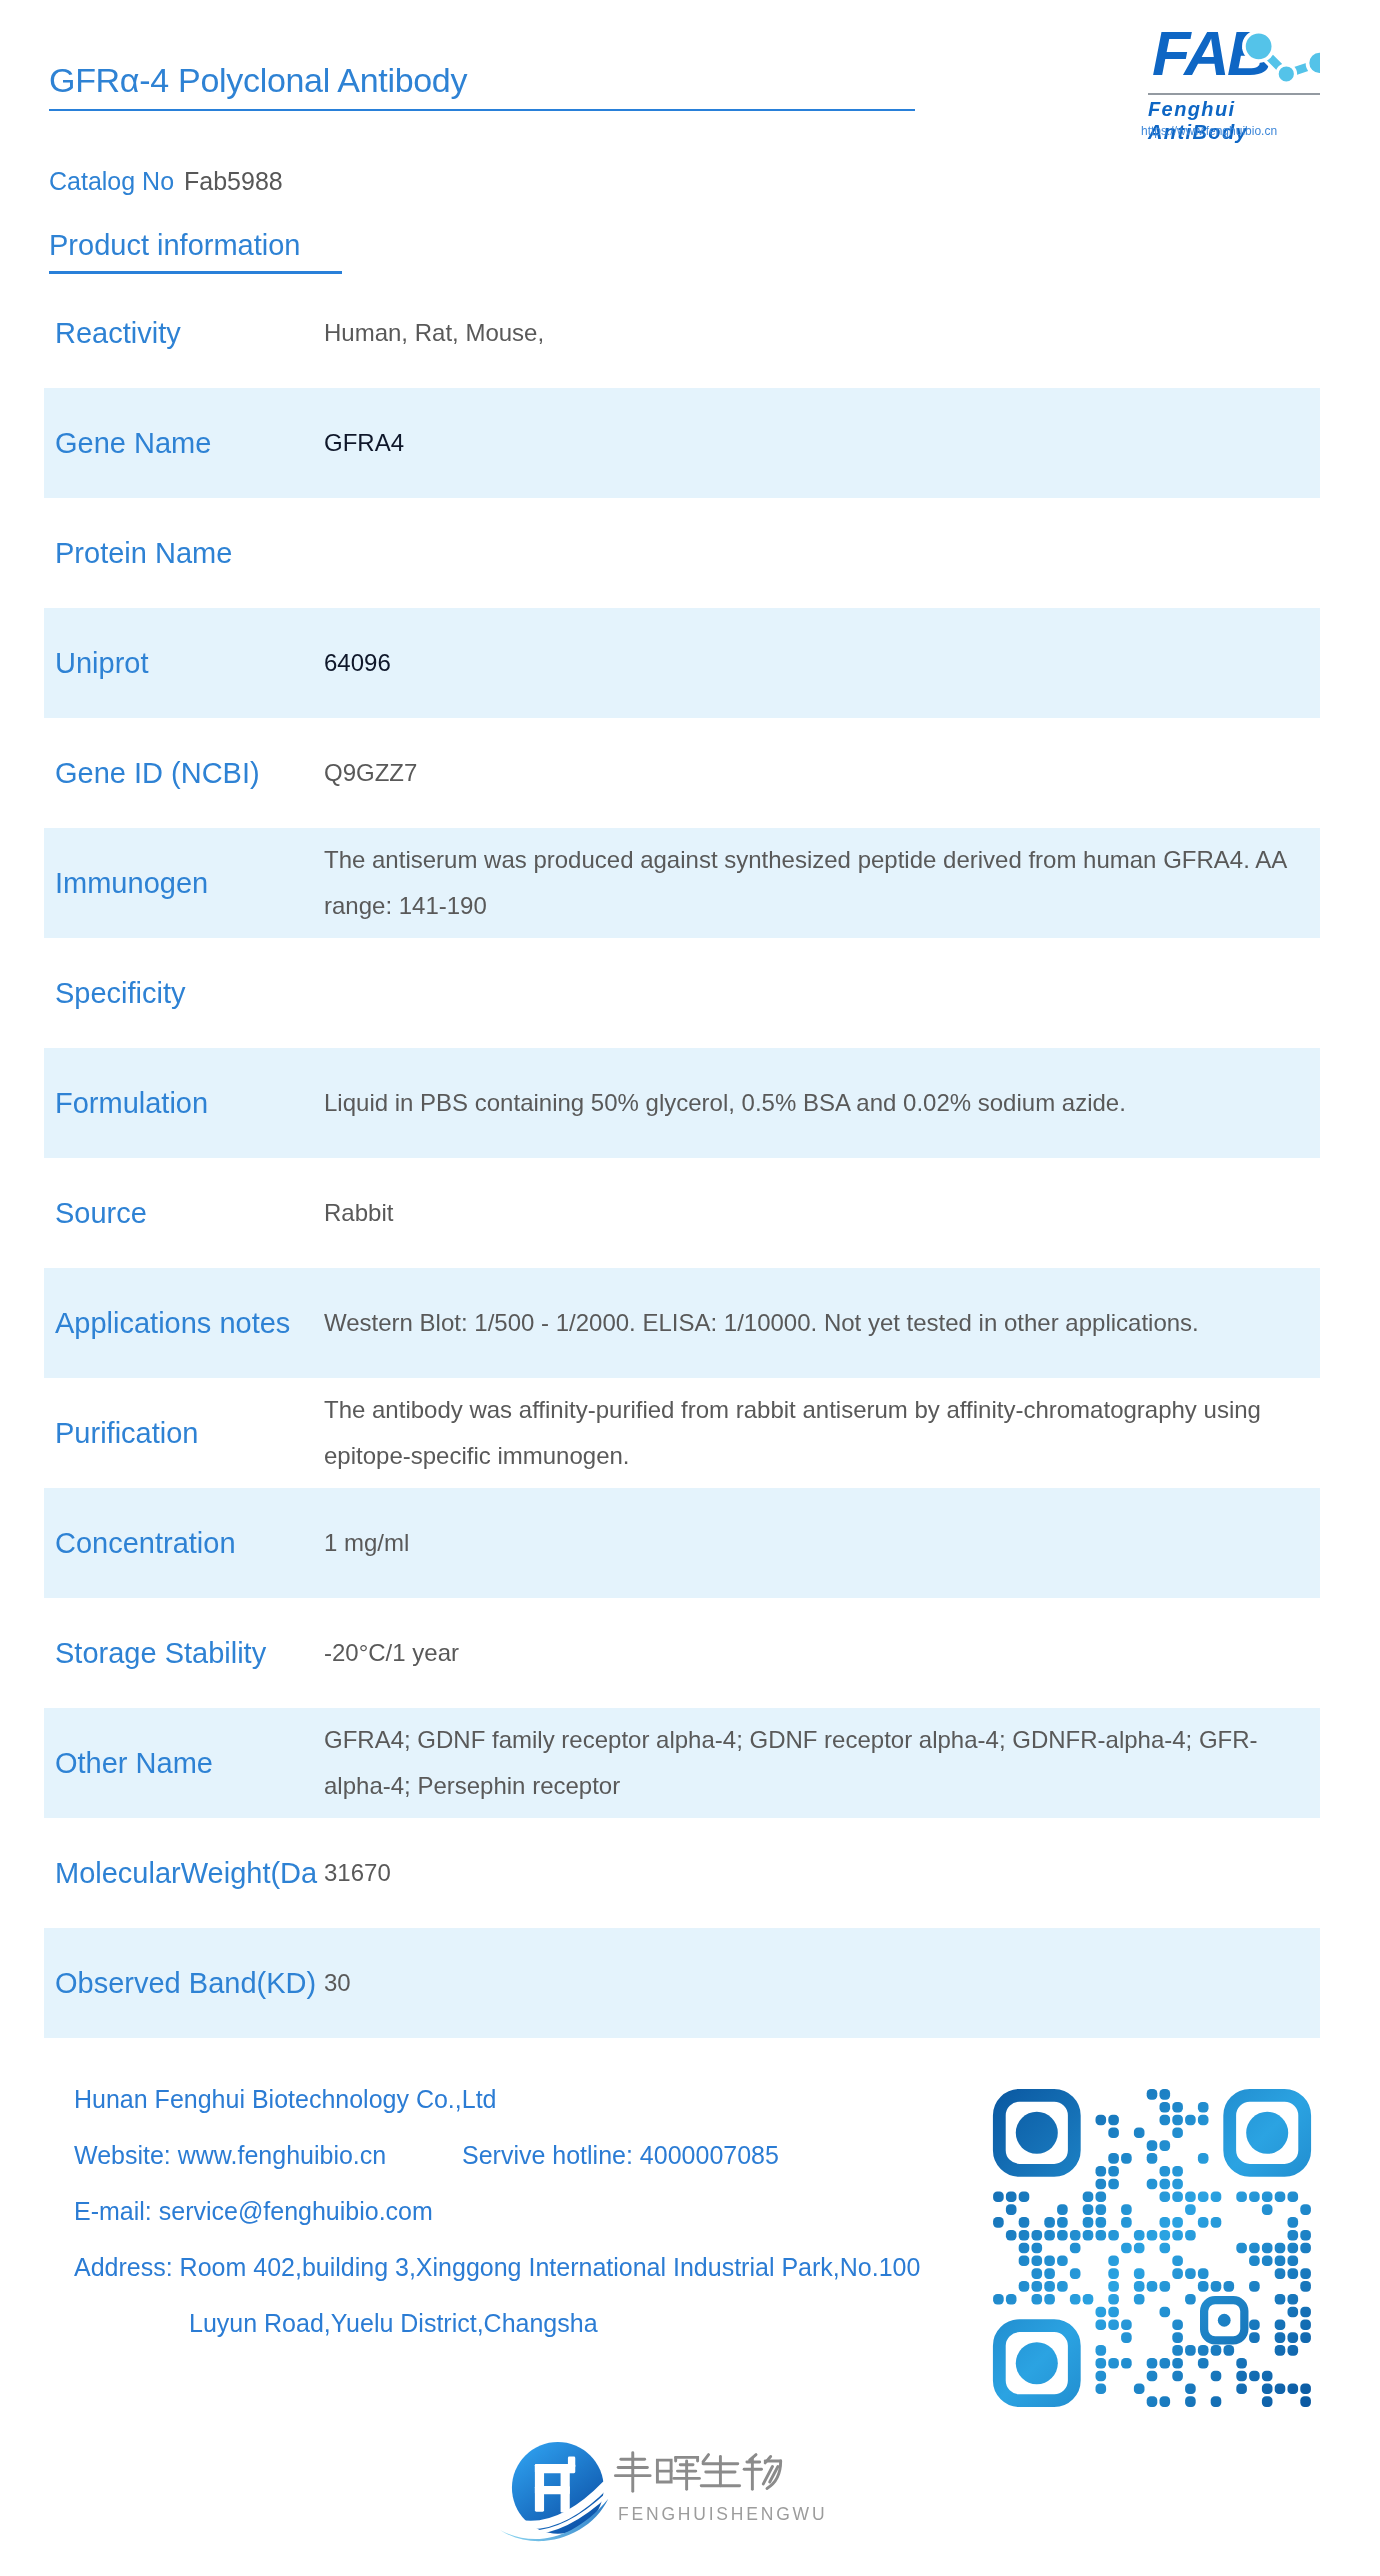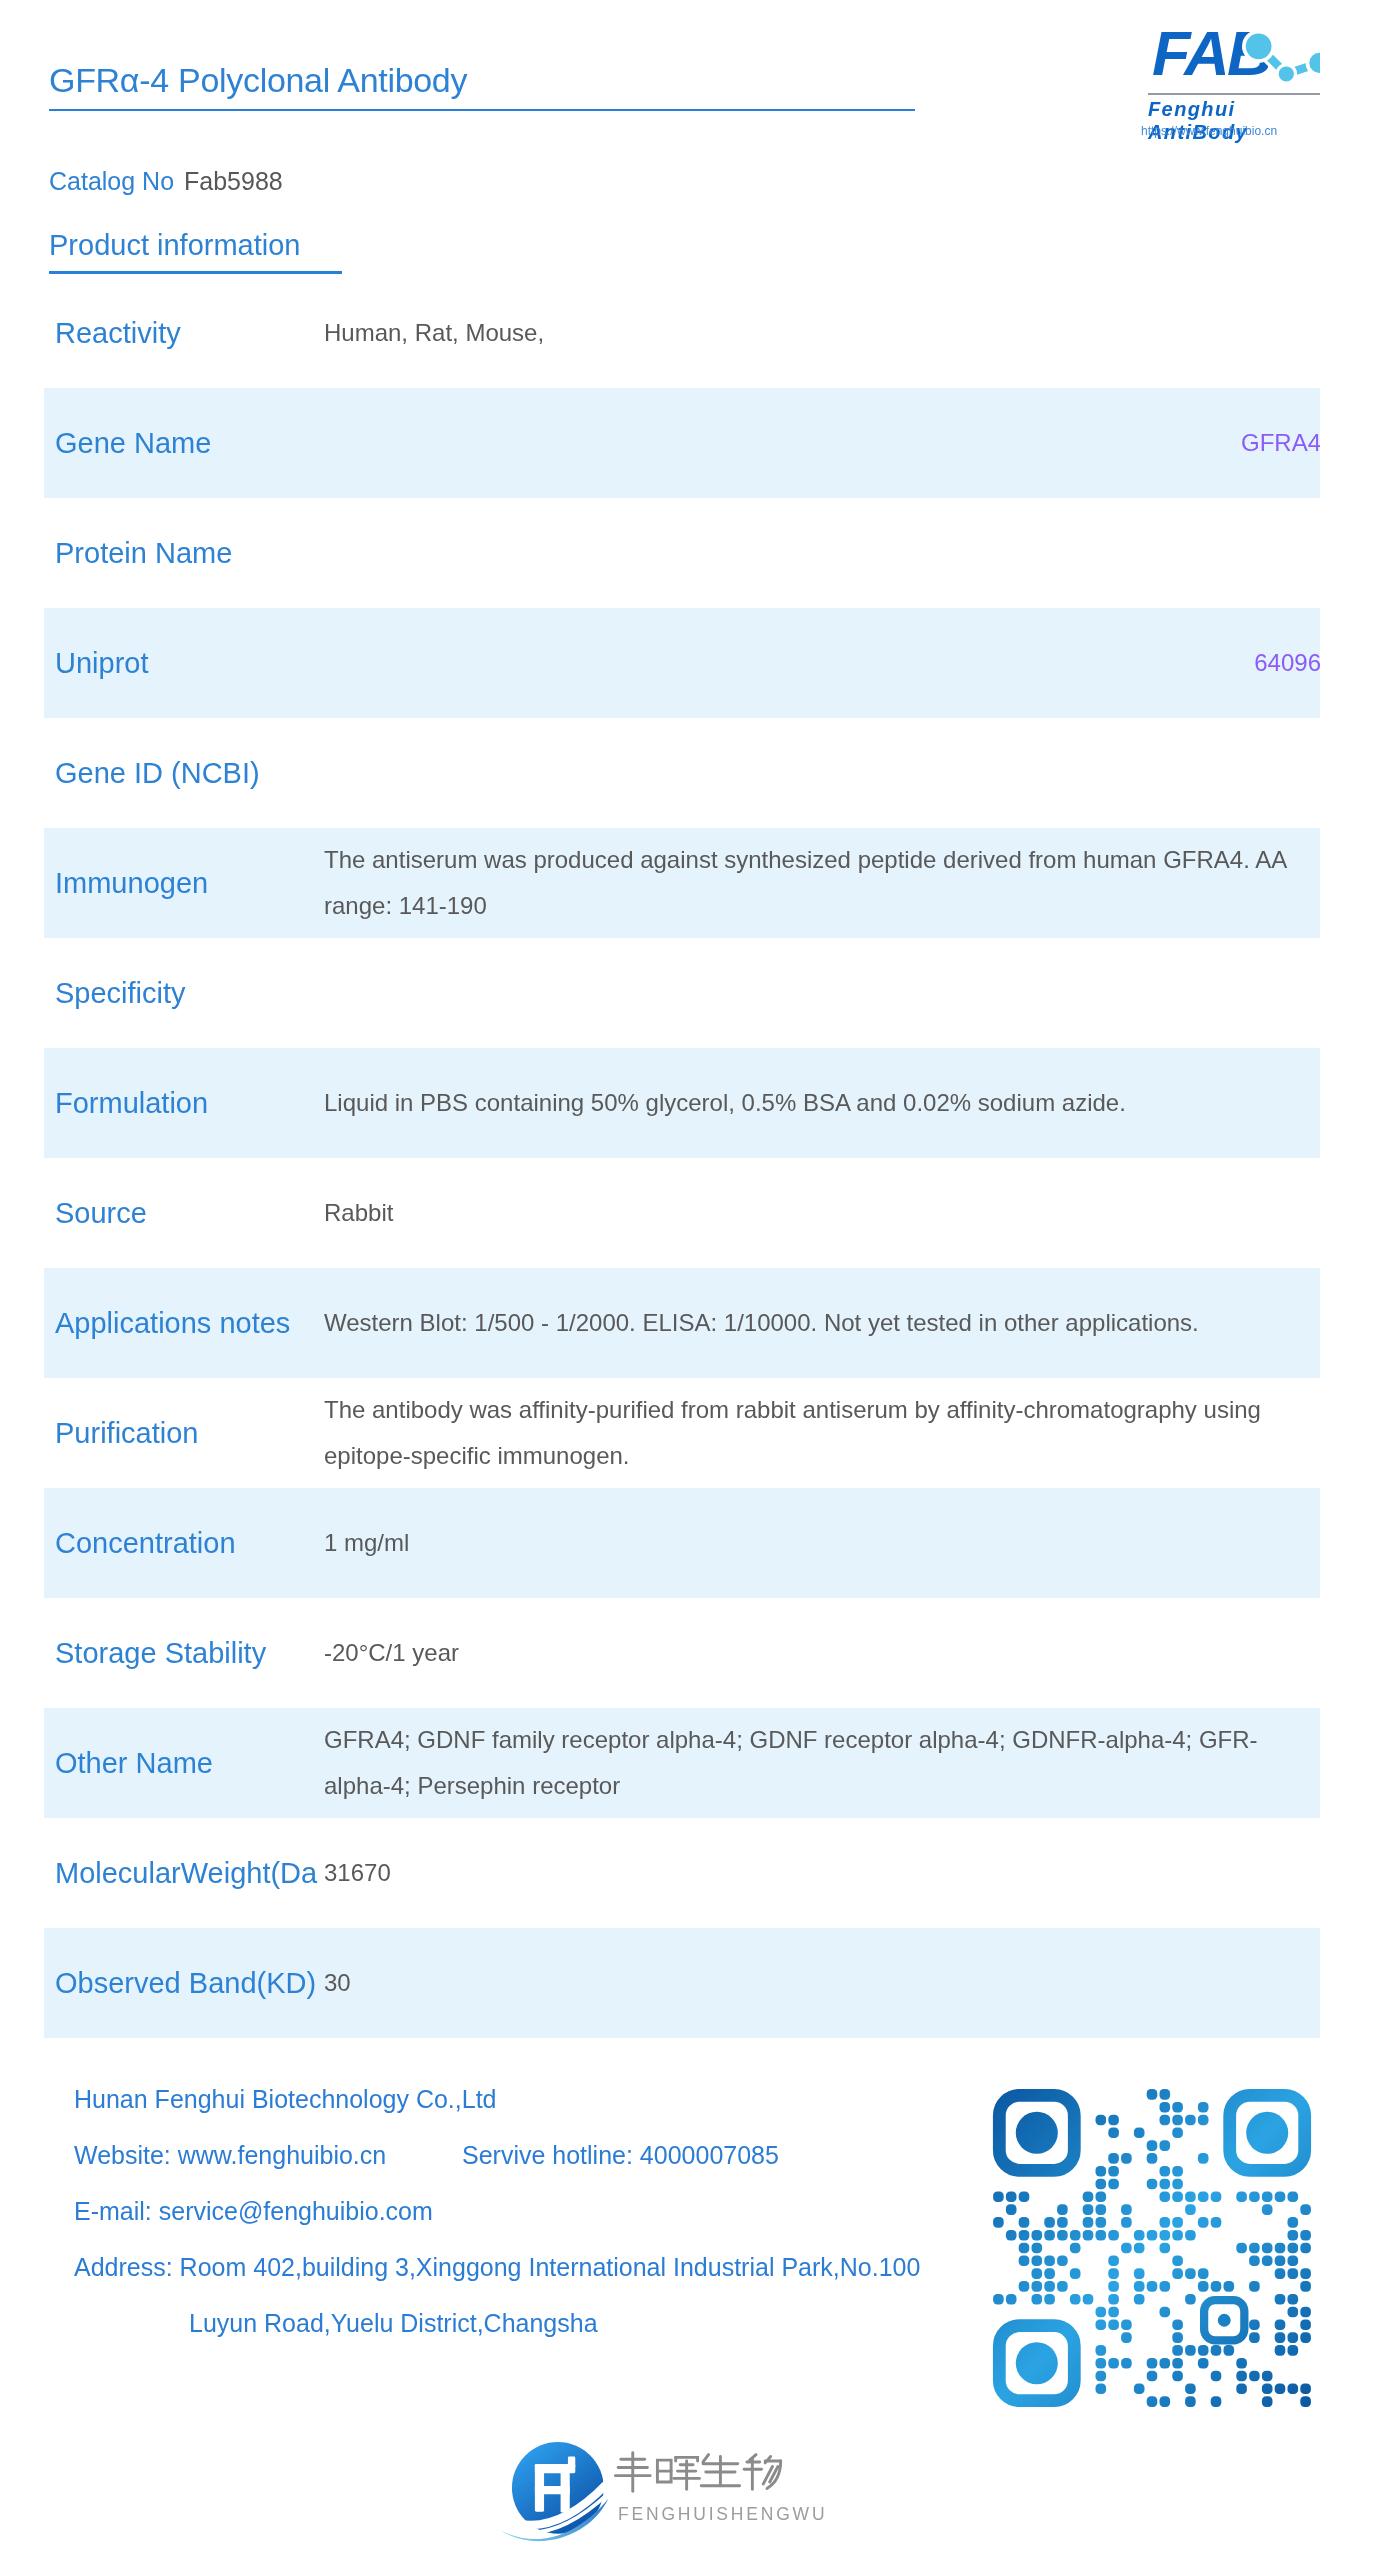--- a/index.html
+++ b/index.html
@@ -24,21 +24,21 @@
 
   .section-title{position:absolute;left:49px;top:229px;font-size:29px;color:#2e82d4;}
   .section-underline{position:absolute;left:49px;top:271px;width:293px;height:2.8px;background:#2980d9;}
 
   
   .table{position:absolute;left:0;top:278px;width:1380px;}
   .row{height:110px;margin-left:44px;width:1290px;display:flex;align-items:center;box-sizing:border-box;}
   .row.shaded{background:#e4f3fc;}
   .cell.label{flex:0 0 280px;box-sizing:border-box;padding-left:11px;font-size:29px;color:#2e82d4;}
   .cell.value{flex:1;box-sizing:border-box;padding-right:13px;font-size:24px;color:#595959;line-height:46px;}
-  .cell.value.link{color:#8b5cf6;text-align:right;}
+  .cell.value.link{color:#0f172a;}
 
   
   .f-line{position:absolute;font-size:25px;color:#2b7cd4;white-space:nowrap;}
   .f-company{left:74px;top:2085px;}
   .f-webline{left:74px;top:2141px;}
   .f-web{display:inline-block;width:388px;}
   .f-email{left:74px;top:2197px;}
   .f-addr1{left:74px;top:2253px;}
   .f-addr2{left:189px;top:2309px;}
 
@@ -99,20 +99,21 @@
       <div class="cell label">Protein Name</div>
     </div>
 
     <div class="row shaded">
       <div class="cell label">Uniprot</div>
       <div class="cell value link">64096</div>
     </div>
 
     <div class="row">
       <div class="cell label">Gene ID (NCBI)</div>
+      <div class="cell value">Q9GZZ7</div>
     </div>
 
     <div class="row shaded">
       <div class="cell label">Immunogen</div>
       <div class="cell value">The antiserum was produced against synthesized peptide derived from human GFRA4. AA range: 141-190</div>
     </div>
 
     <div class="row">
       <div class="cell label">Specificity</div>
     </div>

